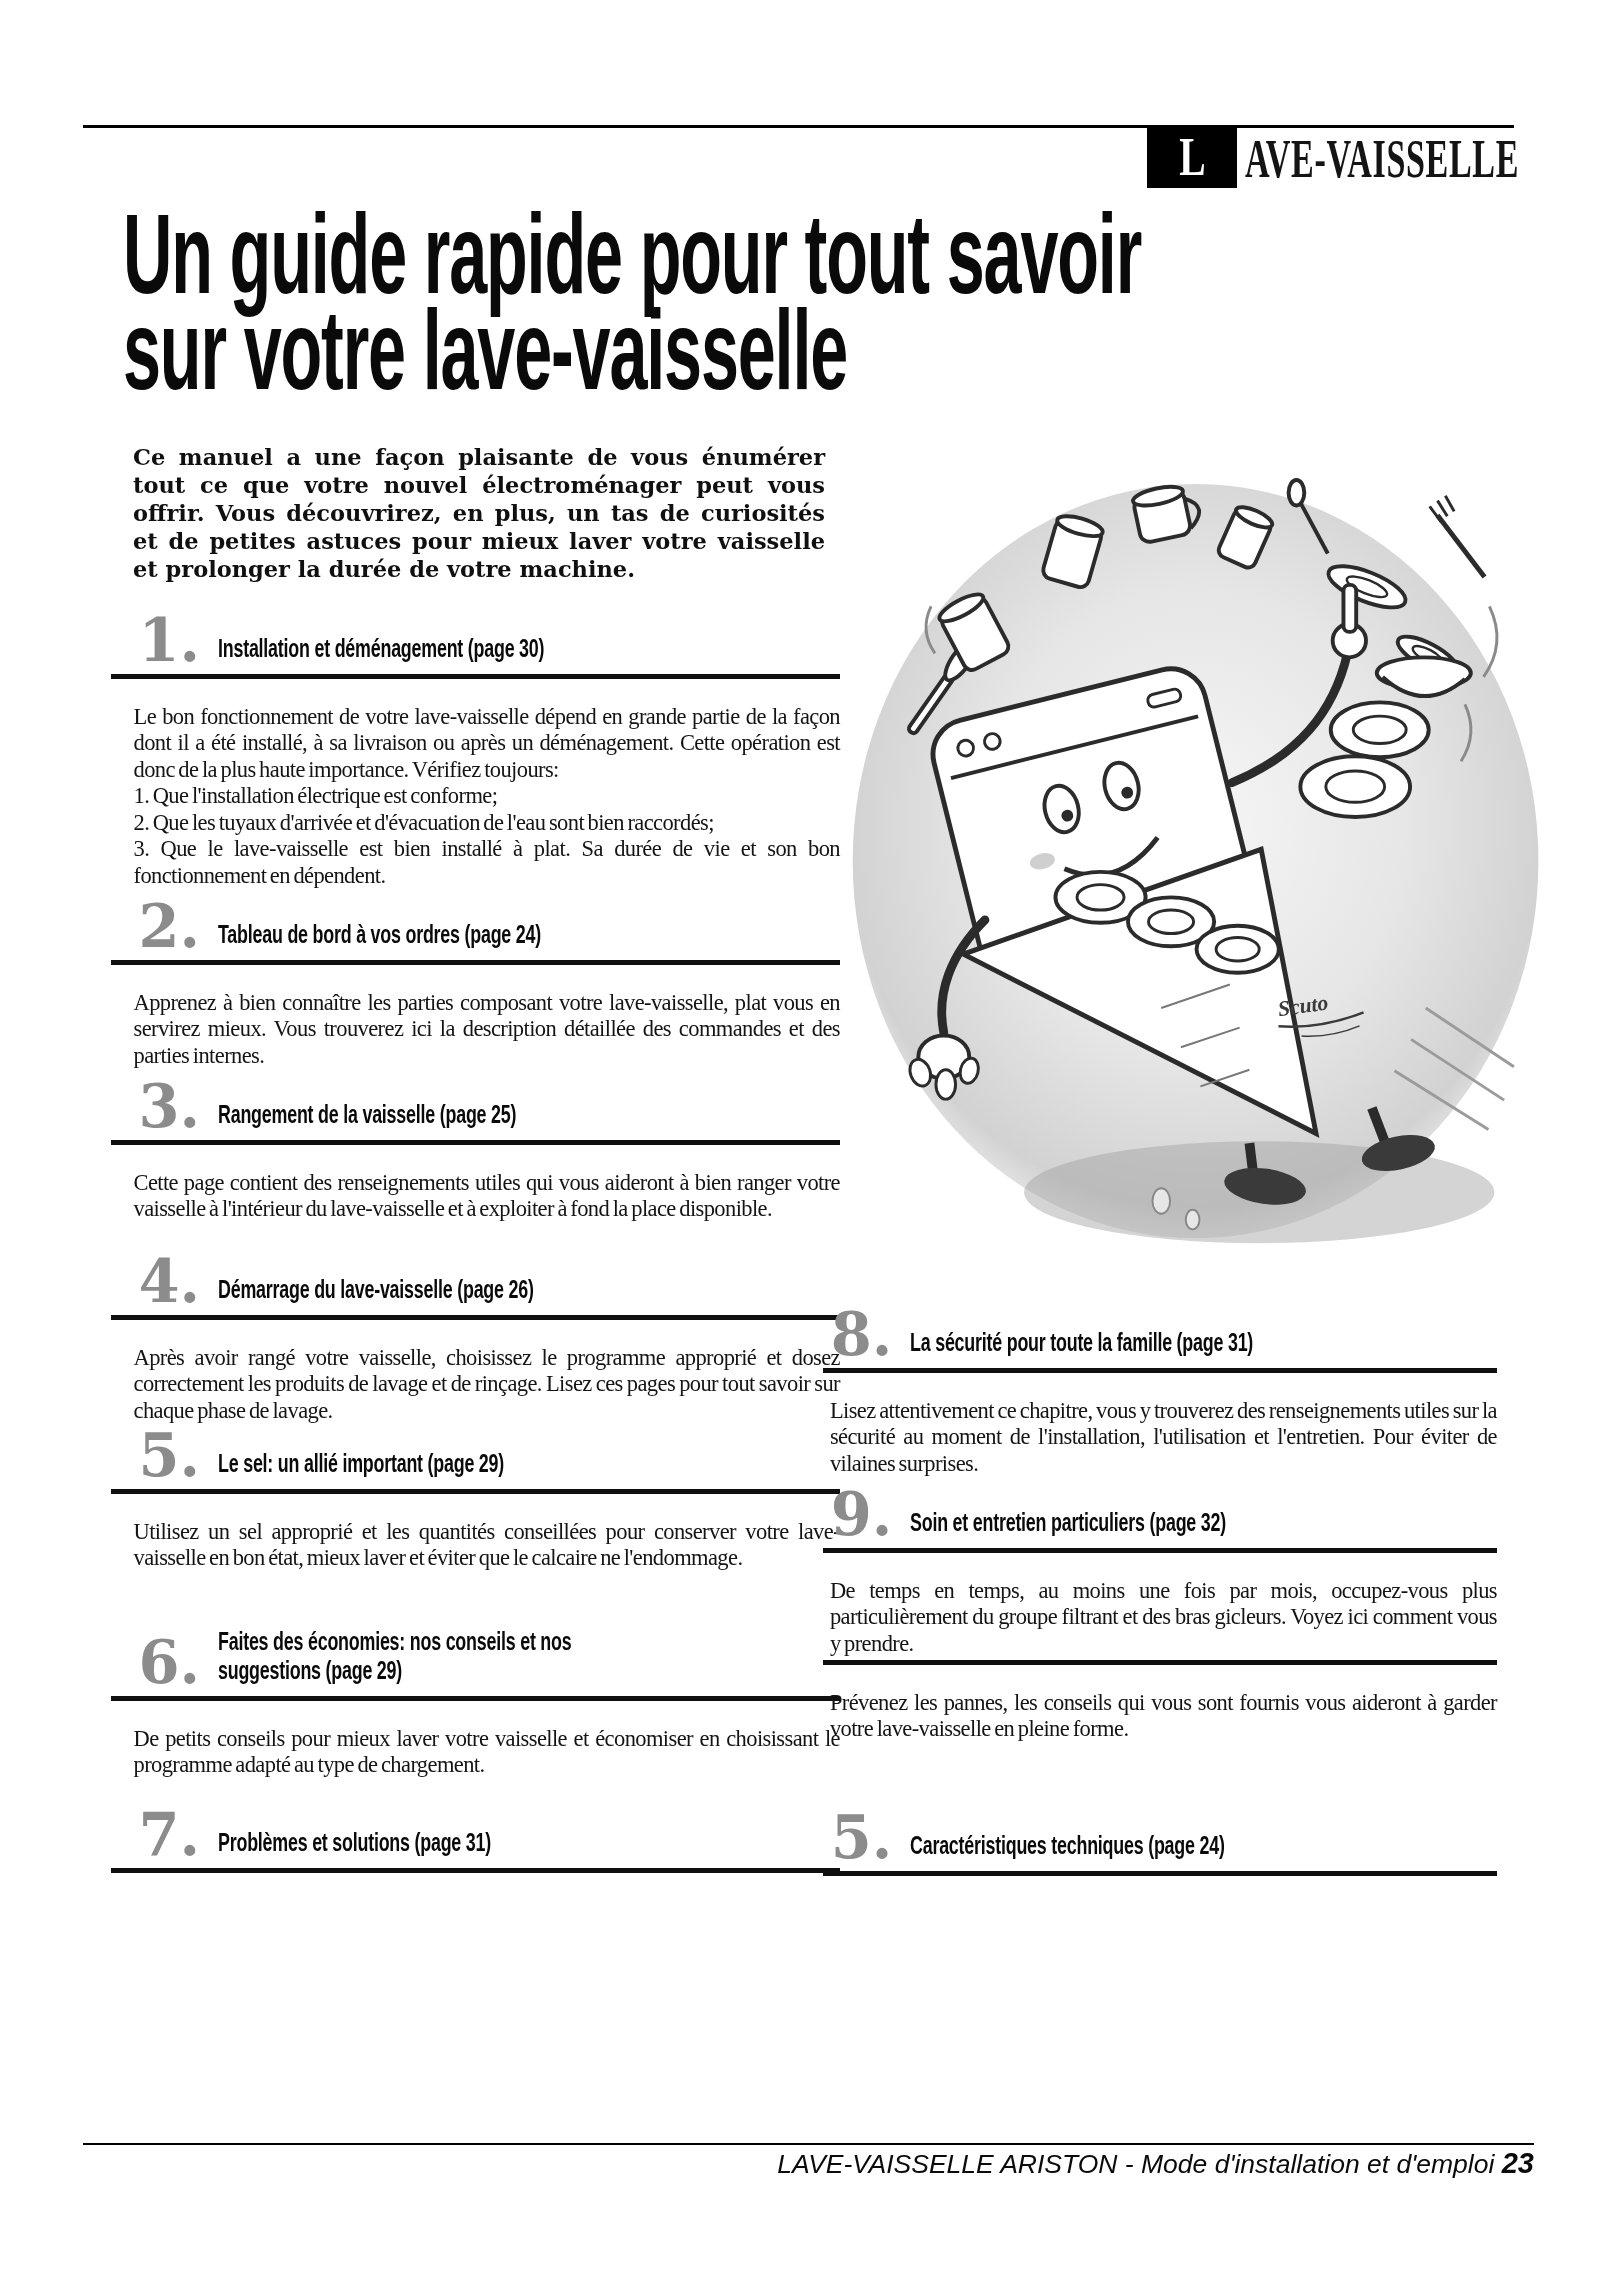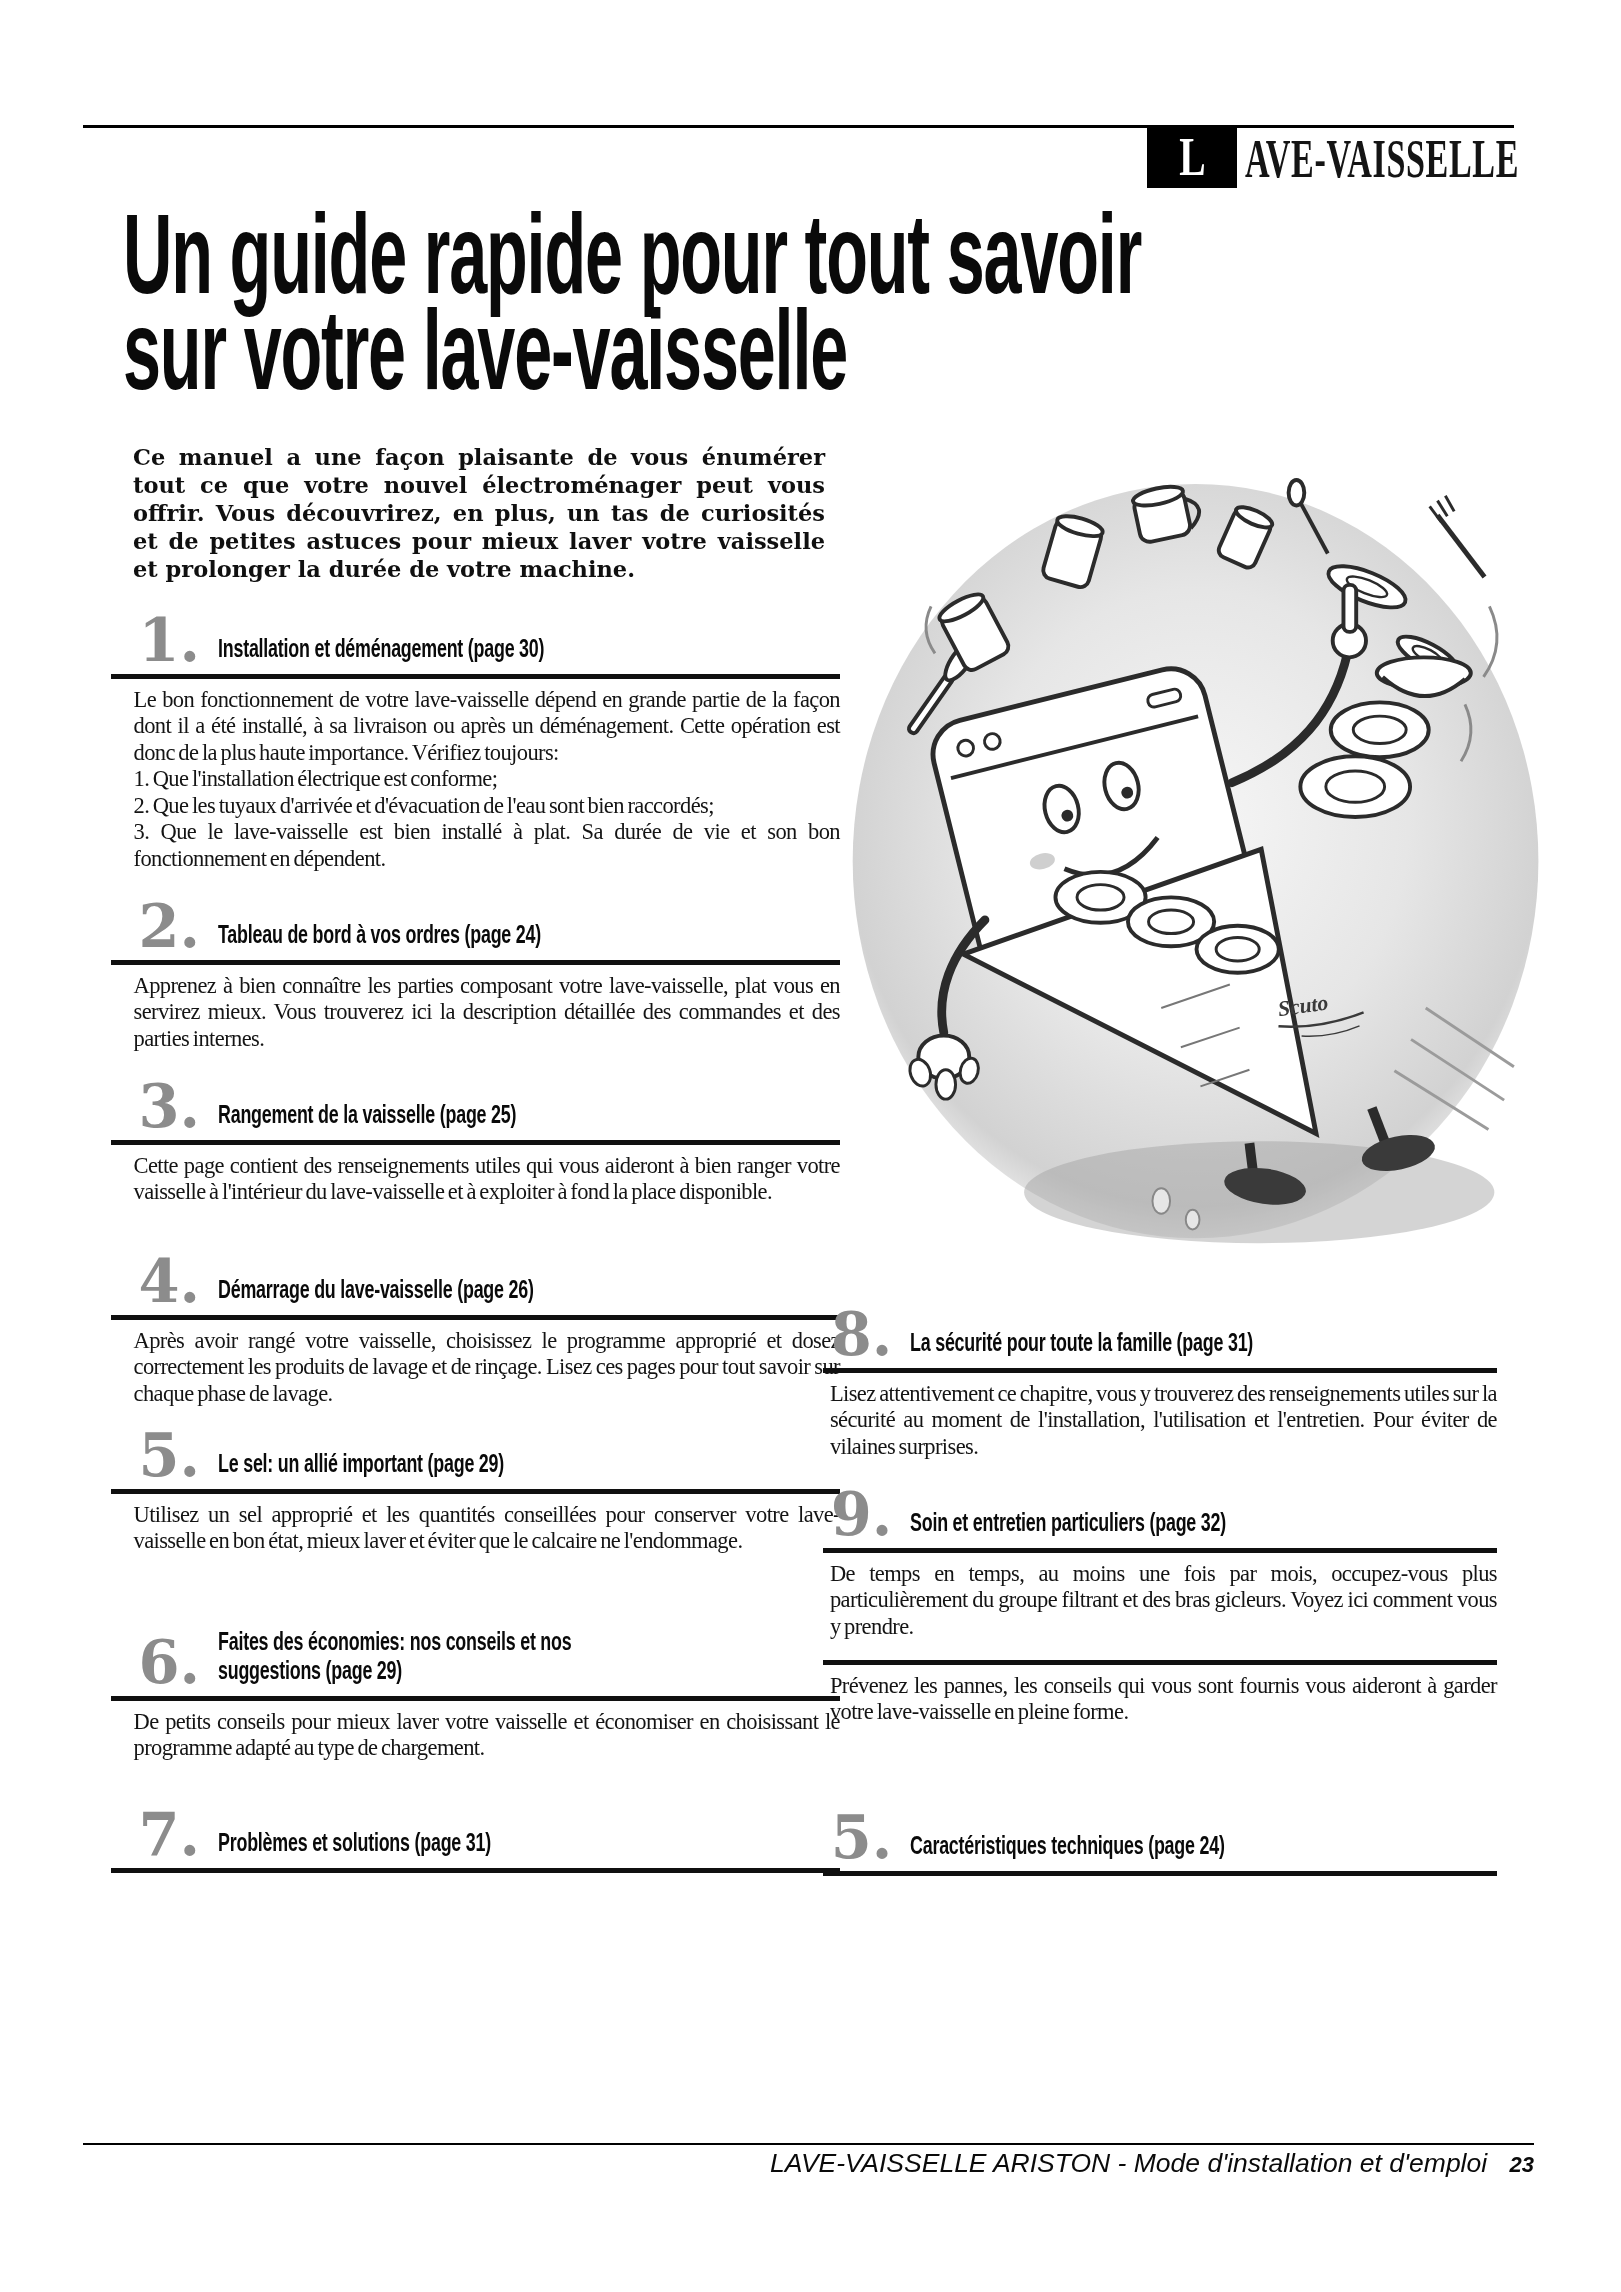--- a/index.html
+++ b/index.html
@@ -42,34 +42,34 @@
   .col-right section:nth-of-type(2){top:1482px;}
   .col-right section:nth-of-type(3){top:1660px;}
   .col-right section:nth-of-type(4){top:1805px;}
   .sec-head{display:flex;align-items:flex-end;min-height:61px;margin-bottom:4.9px;}
   .sec-num{font-family:"DejaVu Serif",serif;font-weight:bold;font-size:59px;line-height:57px;color:#8c8c8c;
            margin:0 17.6px 0 27.4px;flex:0 0 auto;}
   .col-right .sec-num{margin-left:7.8px;}
   .sec-title{margin:0;font-family:"Liberation Sans",sans-serif;font-weight:bold;font-size:25.5px;line-height:29px;
              letter-spacing:-0.3px;transform:scaleX(.7);transform-origin:left bottom;padding-bottom:5.9px;color:#0a0a0a;}
   .sec-rule{height:4.9px;background:#101010;}
-  .sec-body{margin:8px 0 0 0;padding-left:22.5px;font-size:22.5px;line-height:26.5px;letter-spacing:-0.6px;
+  .sec-body{margin:25px 0 0 0;padding-left:22.5px;font-size:22.5px;line-height:26.5px;letter-spacing:-0.6px;
             word-spacing:-1.5px;text-align:justify;white-space:pre-line;}
   .col-right .sec-body{padding-left:6.9px;}
   .col-right section:nth-of-type(4) .sec-body{margin-top:7.8px;}
 
   
   .illus{position:absolute;left:838px;top:459px;width:720px;height:814px;}
   .sig{font-family:"Liberation Serif",serif;font-style:italic;font-weight:bold;font-size:22px;fill:#3a3a3a;}
 
   
   .footer-rule{position:absolute;left:83px;top:2143px;width:1451px;height:2px;background:#000;}
   .footer{position:absolute;right:87px;top:2148px;font-family:"Liberation Sans",sans-serif;font-style:italic;
           font-size:26.5px;line-height:31px;color:#0a0a0a;white-space:nowrap;}
-  .footer .pnum{font-weight:bold;font-size:22px;margin-left:15px;}
+  .footer .pnum{font-weight:bold;font-size:29px;margin-left:0;}
 </style>
 </head>
 <body>
 
 <div class="page">
 
   <div class="top-rule"></div>
   <div class="hdr-box">
     <span>L</span>
   </div>

